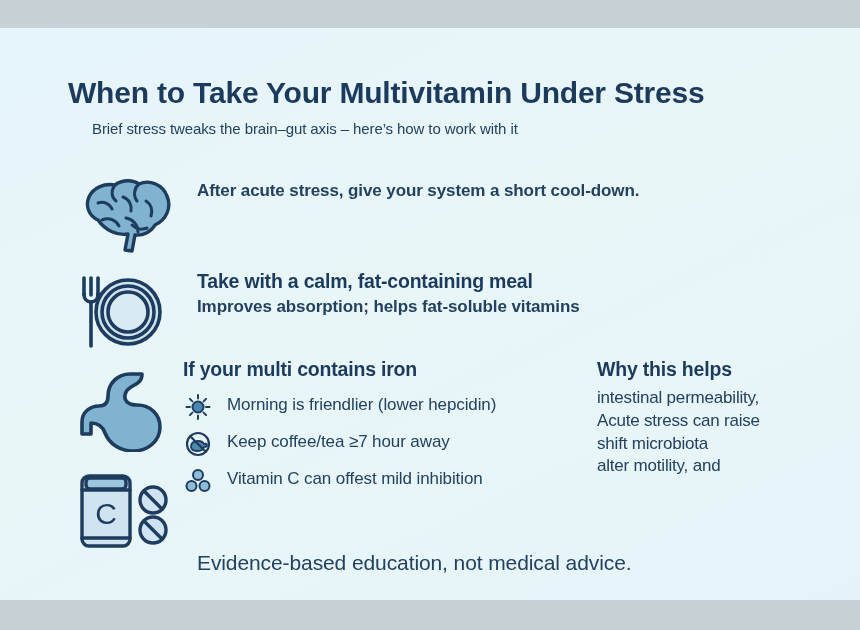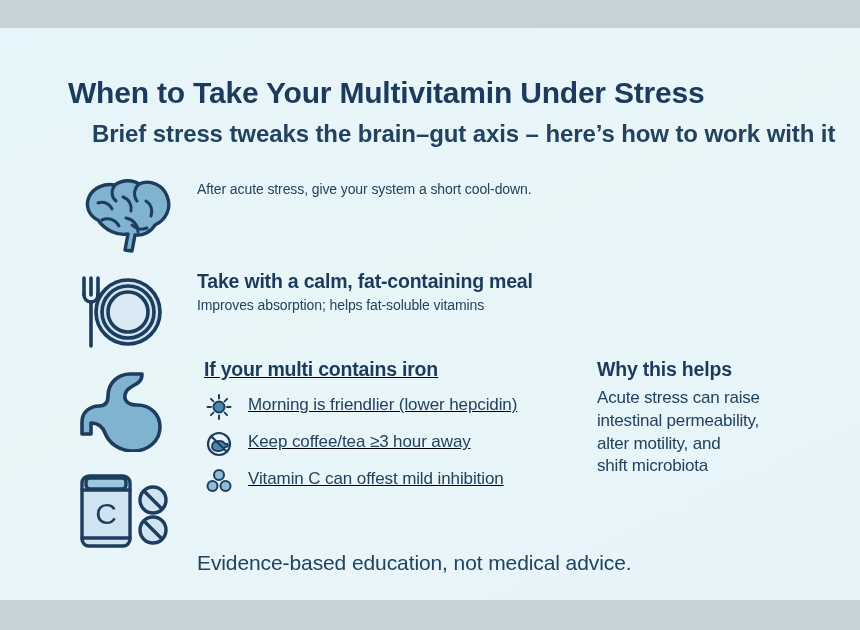--- a/index.html
+++ b/index.html
@@ -20,37 +20,37 @@
     overflow:hidden;
   }
 
   .title{
     position:absolute;left:68px;top:48px;width:760px;
     font-size:30px;font-weight:700;color:#1b3a5c;
     letter-spacing:-0.2px;white-space:nowrap;
   }
   .subtitle{
     position:absolute;left:92px;top:92px;width:740px;
-    font-size:24px;font-weight:700;color:#22425f;
-    letter-spacing:-0.1px;white-space:nowrap;text-align:center;
+    font-size:15px;font-weight:400;color:#22425f;
+    letter-spacing:-0.1px;white-space:nowrap;
   }
 
   .row{position:absolute;left:0;width:860px;}
   .row .ico{position:absolute;left:68px;top:0;width:118px;height:84px;}
   .row .txt{position:absolute;left:197px;top:0;width:620px;}
   .row .h{font-size:19.5px;font-weight:700;color:#1b3a5c;letter-spacing:-0.2px;
           white-space:nowrap;line-height:1.15;}
-  .row .s{font-size:14px;font-weight:400;color:#22425f;letter-spacing:-0.1px;
+  .row .s{font-size:17px;font-weight:700;color:#22425f;letter-spacing:-0.1px;
           white-space:nowrap;line-height:1.3;margin-top:4px;}
 
   #row-calm{top:148px;}
   #row-meal{top:242px;}
 
   .colwrap{position:absolute;left:0;top:330px;width:860px;height:190px;}
-  .col-left{position:absolute;left:204px;top:0;width:390px;text-decoration:underline;}
+  .col-left{position:absolute;left:183px;top:0;width:390px;}
   .col-right{position:absolute;left:597px;top:0;width:230px;}
 
   .colhead{font-size:19.5px;font-weight:700;color:#1b3a5c;
            letter-spacing:-0.2px;white-space:nowrap;line-height:1.15;}
 
   .bullets{margin-top:11px;}
   .bullet{position:relative;height:37px;padding-left:44px;}
   .bullet .bico{position:absolute;left:0;top:2px;width:30px;height:28px;}
   .bullet .btx{font-size:17px;color:#22425f;letter-spacing:-0.1px;
                white-space:nowrap;line-height:28px;}
@@ -172,21 +172,21 @@
             <span class="bico">
               <svg viewBox="0 0 30 28" width="30" height="28">
                 <g stroke="#1d3c5e" stroke-width="2.2" stroke-linecap="round" stroke-linejoin="round">
                   <circle cx="15" cy="14" r="11" fill="none"></circle>
                   <path d="M8 17c0-4 3-6 7-6 3 0 5 1 6 3
                            0 0 3-1 3 1s-3 2-3 2c-1 3-3 4-6 4-4 0-7-1-7-4z" fill="#4b89ae" stroke-width="1.8"></path>
                   <path d="M7.2 6.2l15.6 15.6" fill="none"></path>
                 </g>
               </svg>
             </span>
-            <span class="btx">Keep coffee/tea ≥3 hour away</span>
+            <span class="btx">Keep coffee/tea ≥7 hour away</span>
           </div>
 
           <div class="bullet">
             <span class="bico">
               <svg viewBox="0 0 30 28" width="30" height="28">
                 <g stroke="#1d3c5e" stroke-width="2" fill="#8fbdd8">
                   <circle cx="15" cy="8" r="5"></circle>
                   <circle cx="8.5" cy="19" r="5"></circle>
                   <circle cx="21.5" cy="19" r="5"></circle>
                 </g>
@@ -194,24 +194,24 @@
             </span>
             <span class="btx">Vitamin C can offest mild inhibition</span>
           </div>
 
         </div>
       </div>
 
       <div class="col-right">
         <div class="colhead">Why this helps</div>
         <div class="why-body">
+          <span>intestinal permeability,</span>
           <span>Acute stress can raise</span>
-          <span>intestinal permeability,</span>
+          <span>shift microbiota</span>
           <span>alter motility, and</span>
-          <span>shift microbiota</span>
         </div>
       </div>
 
     </div>
 
     <div class="footer">Evidence-based education, not medical advice.</div>
 
   </div>
 </div>
 

